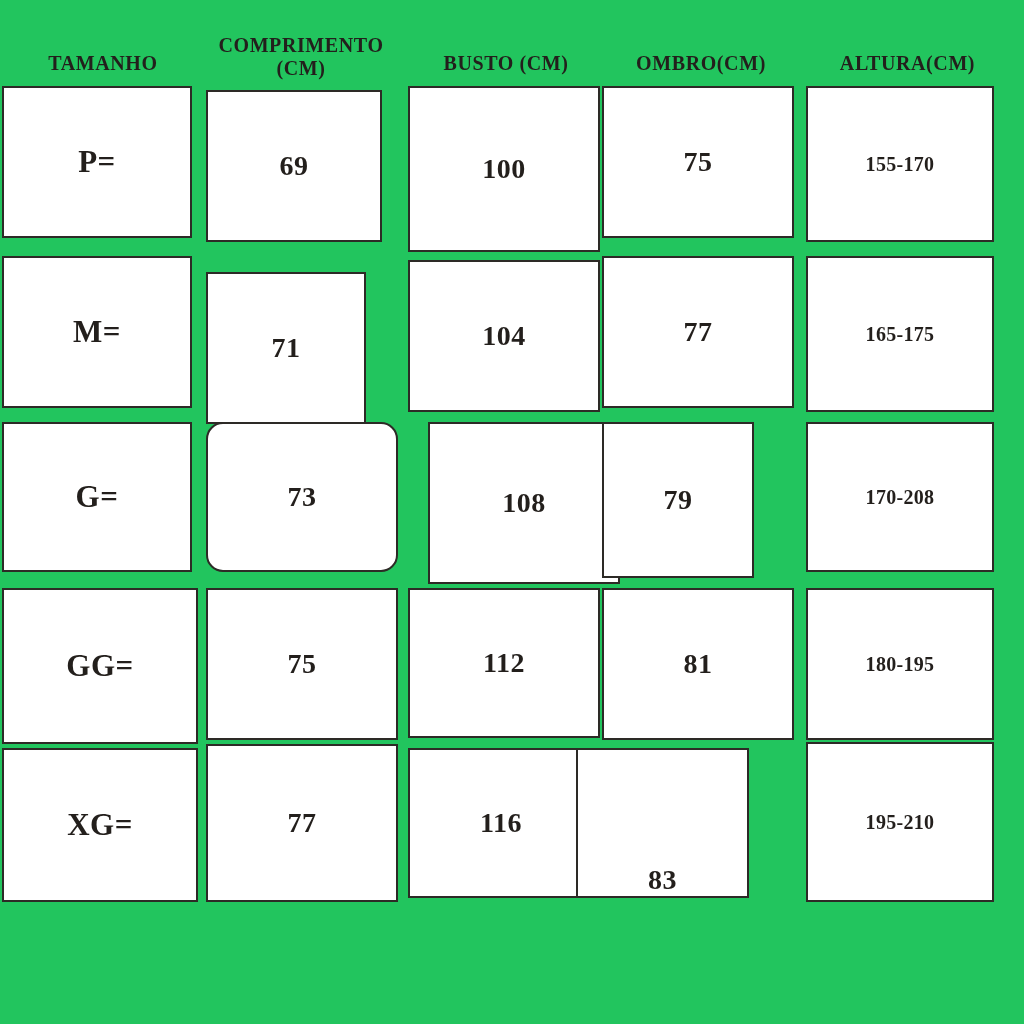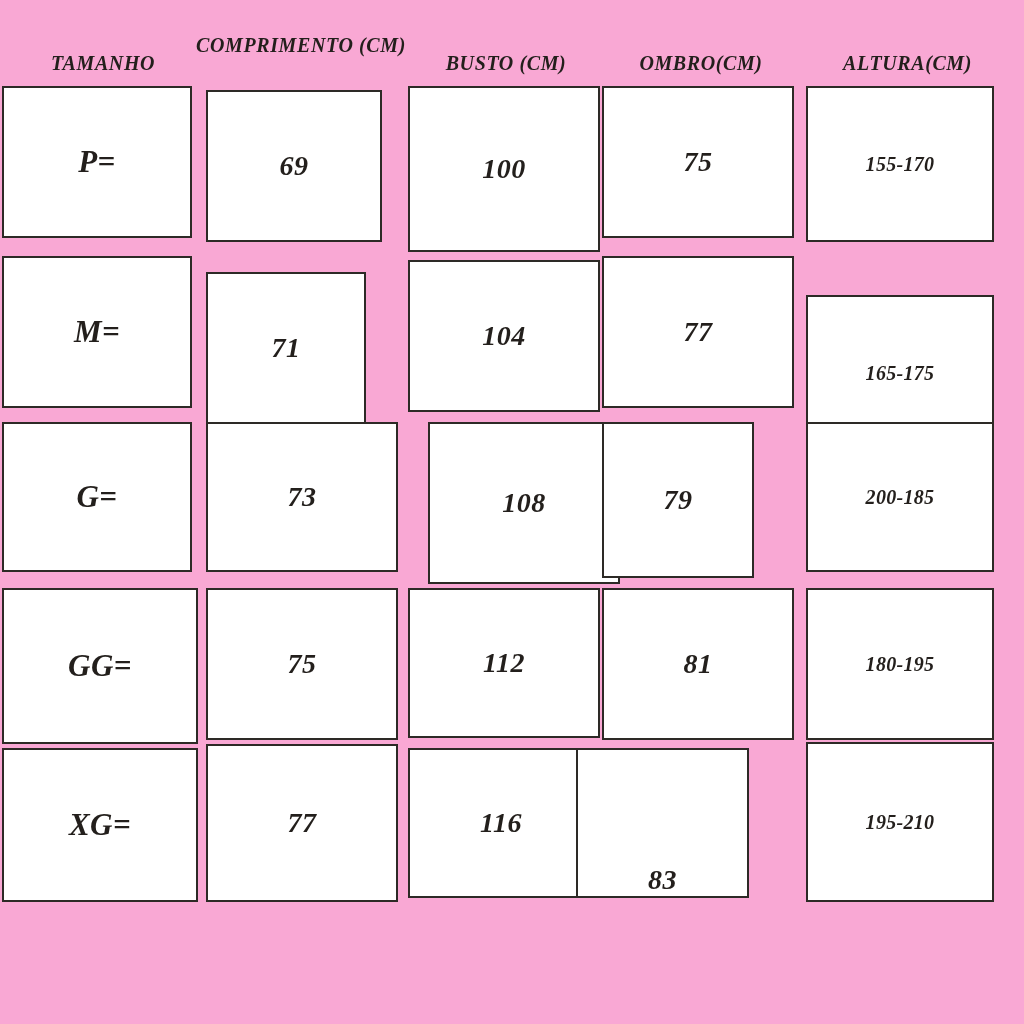--- a/index.html
+++ b/index.html
@@ -11,22 +11,21 @@
     width: 1024px;
     height: 1024px;
     font-family: "Liberation Serif", serif;
     color: #231f1c;
     overflow: hidden;
   }
   .sheet {
     position: relative;
     width: 1024px;
     height: 1024px;
-    background: #f9a8d4;
-    font-style: italic;
+    background: #22c55e;
   }
   
   .header {
     position: absolute;
     left: 0;
     top: 26px;
     width: 1024px;
     height: 60px;
   }
   .hcell {
@@ -117,38 +116,38 @@
       </div>
     <div class="cell val" style="left:206px; top:188px; width:160px; height:152px;align-items:center;">
         <span>71</span>
       </div>
     <div class="cell val" style="left:408px; top:176px; width:192px; height:152px;">
         <span>104</span>
       </div>
     <div class="cell val" style="left:602px; top:172px; width:192px; height:152px;">
         <span>77</span>
       </div>
-    <div class="cell range" style="left:806px; top:172px; width:188px; height:156px;margin-top:39px;">
+    <div class="cell range" style="left:806px; top:172px; width:188px; height:156px;">
         <span>165-175</span>
       </div>
 
     <div class="cell size" style="left:2px;   top:338px; width:190px; height:150px;">
         <span>G=</span>
       </div>
-    <div class="cell val" style="left:206px; top:338px; width:192px; height:150px;">
+    <div class="cell val" style="left:206px; top:338px; width:192px; height:150px;border-radius:17px;">
         <span>73</span>
       </div>
     <div class="cell val" style="left:408px; top:338px; width:192px; height:162px;margin-left:20px;">
         <span>108</span>
       </div>
     <div class="cell val" style="left:602px; top:338px; width:152px; height:156px;">
         <span>79</span>
       </div>
     <div class="cell range" style="left:806px; top:338px; width:188px; height:150px;">
-        <span>200-185</span>
+        <span>170-208</span>
       </div>
 
     <div class="cell size" style="left:2px;   top:504px; width:196px; height:156px;">
         <span>GG=</span>
       </div>
     <div class="cell val" style="left:206px; top:504px; width:192px; height:152px;">
         <span>75</span>
       </div>
     <div class="cell val" style="left:408px; top:504px; width:192px; height:150px;">
         <span>112</span>

